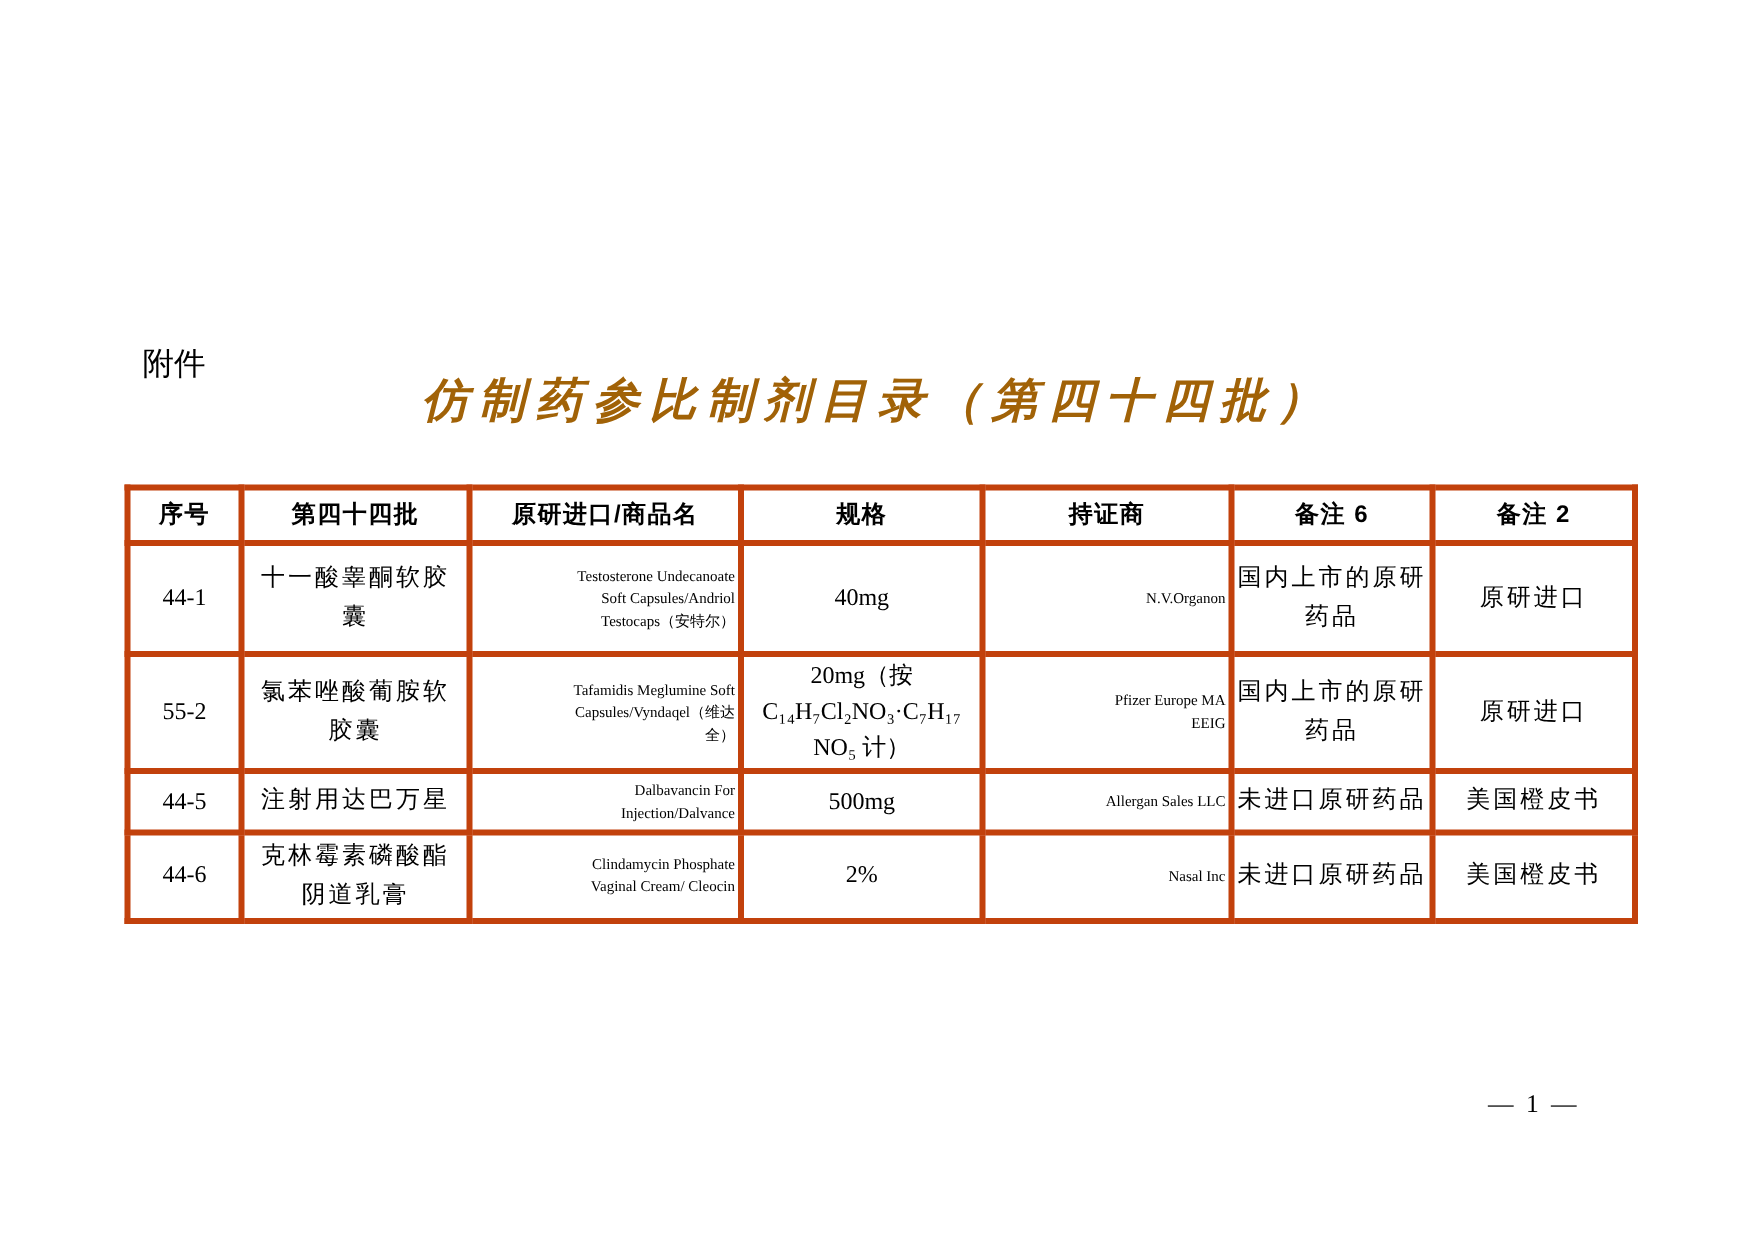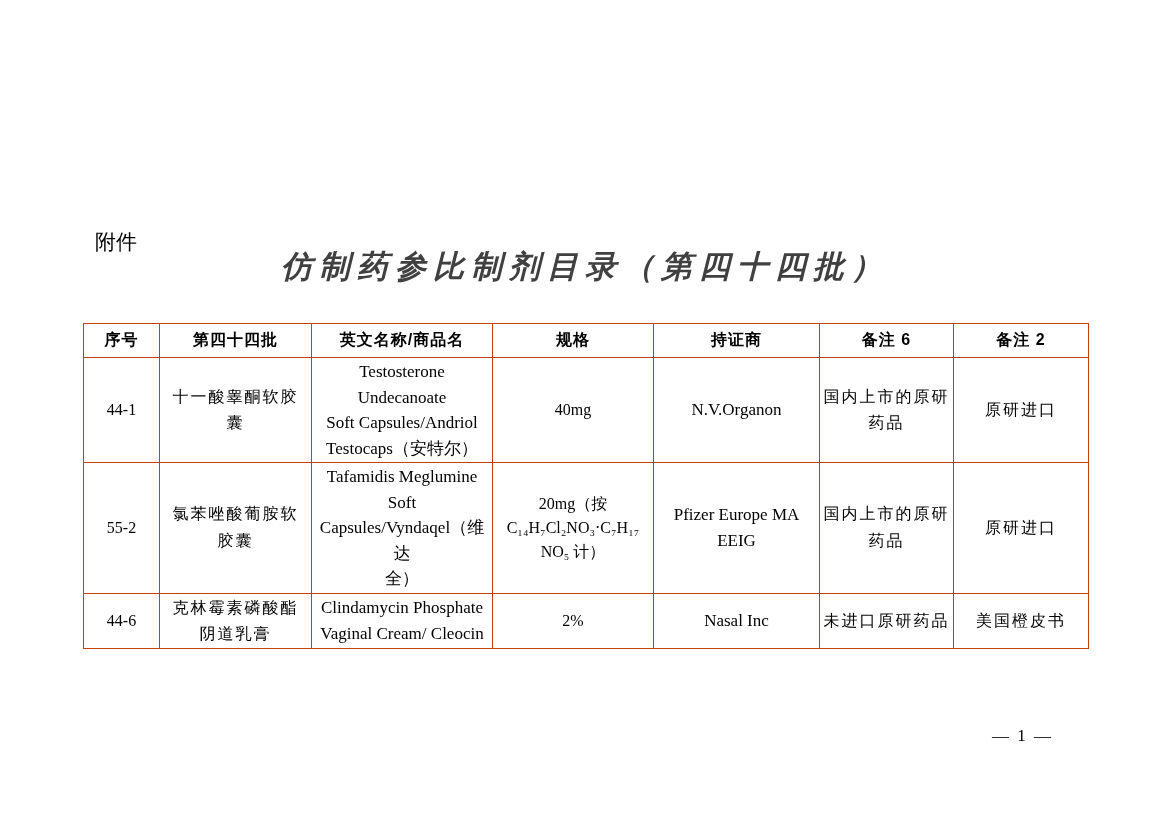--- a/index.html
+++ b/index.html
@@ -30,32 +30,32 @@
     left: 0;
     top: 246px;
     width: 100%;
     margin: 0;
     text-align: center;
     font-family: "DejaVu Serif", "Liberation Serif", serif;
     font-style: italic;
     font-weight: bold;
     font-size: 31px;
     letter-spacing: 7px;
-    color: #404040;
+    color: #a16207;
   }
   table.ref-table {
     position: absolute;
     left: 83px;
     top: 323px;
     width: 1005px;
     border-collapse: collapse;
     table-layout: fixed;
   }
   .ref-table th, .ref-table td {
-    border: 1px solid #c2410c;
+    border: 4px solid #c2410c;
     text-align: center;
     vertical-align: middle;
     padding: 1px 2px;
     white-space: pre-line;
     overflow: hidden;
   }
   .ref-table th {
     font-family: "Liberation Sans", "DejaVu Sans", sans-serif;
     font-weight: bold;
     font-size: 16px;
@@ -65,21 +65,22 @@
   .ref-table td {
     font-family: "Liberation Serif", "DejaVu Serif", serif;
     font-size: 16px;
     line-height: 1.5;
   }
   .ref-table td.cjk {
     letter-spacing: 2px;
     line-height: 1.65;
   }
   .ref-table td.en {
-    font-size: 17px;
+    font-size: 10px;
+    text-align: right;
   }
   tbody tr:nth-child(1) { height: 74px; }
   tbody tr:nth-child(2) { height: 76px; }
   tbody tr:nth-child(3) { height: 41px; }
   tbody tr:nth-child(4) { height: 55px; }
   tbody tr:nth-child(5) { height: 47px; }
   tbody tr:nth-child(6) { height: 56px; margin-top: 15px; }
   .page-number {
     position: absolute;
     left: 957px;
@@ -108,21 +109,21 @@
       <col style="width:181px">
       <col style="width:161px">
       <col style="width:166px">
       <col style="width:134px">
       <col style="width:135px">
     </colgroup>
     <thead>
       <tr>
         <th>序号</th>
         <th>第四十四批</th>
-        <th>英文名称/商品名</th>
+        <th>原研进口/商品名</th>
         <th>规格</th>
         <th>持证商</th>
         <th>备注 6</th>
         <th>备注 2</th>
       </tr>
     </thead>
     <tbody>
       <tr>
         <td>44-1</td>
         <td class="cjk">十一酸睾酮软胶
@@ -146,20 +147,30 @@
         <td>20mg（按
 C₁₄H₇Cl₂NO₃·C₇H₁₇
 NO₅ 计）</td>
         <td class="en">Pfizer Europe MA
 EEIG</td>
         <td class="cjk">国内上市的原研
 药品</td>
         <td class="cjk">原研进口</td>
       </tr>
       <tr>
+        <td>44-5</td>
+        <td class="cjk">注射用达巴万星</td>
+        <td class="en">Dalbavancin For
+Injection/Dalvance</td>
+        <td>500mg</td>
+        <td class="en">Allergan Sales LLC</td>
+        <td class="cjk">未进口原研药品</td>
+        <td class="cjk">美国橙皮书</td>
+      </tr>
+      <tr>
         <td>44-6</td>
         <td class="cjk">克林霉素磷酸酯
 阴道乳膏</td>
         <td class="en">Clindamycin Phosphate
 Vaginal Cream/ Cleocin</td>
         <td>2%</td>
         <td class="en">Nasal Inc</td>
         <td class="cjk">未进口原研药品</td>
         <td class="cjk">美国橙皮书</td>
       </tr>

